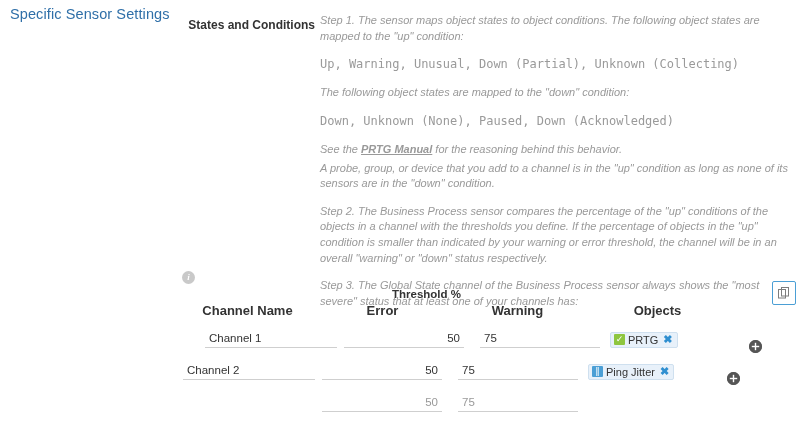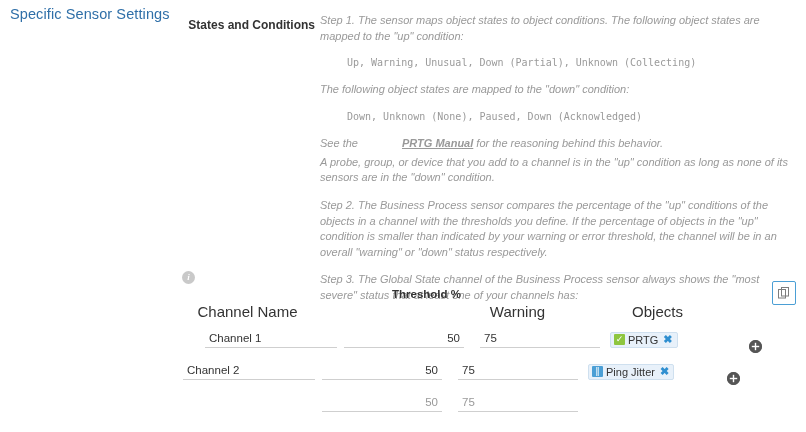--- a/index.html
+++ b/index.html
@@ -38,31 +38,29 @@
     width: 476px;
     font-size: 11px;
     line-height: 1.42;
     color: #999999;
     font-style: italic;
   }
   .help-block p { margin: 0 0 12px 0; }
   .help-block p.mono {
     font-family: "DejaVu Sans Mono", monospace;
     font-style: normal;
-    font-size: 10px;
+    font-size: 12px;
     color: #9a9a9a;
     letter-spacing: 0px;
-    margin-left: 27px;
   }
   .help-block a {
     color: #999999;
     text-decoration: underline;
     font-weight: bold;
     font-style: italic;
-    margin-left: 41px;
   }
   .no-gap { margin-bottom: 3px !important; }
 
   
   .info-icon {
     position: absolute;
     left: 182px; top: 271px;
     width: 13px; height: 13px;
     border-radius: 50%;
     background: #c9c9c9;
@@ -79,22 +77,22 @@
     left: 392px; top: 288px;
     width: 160px;
     text-align: left;
     font-size: 11.5px;
     font-weight: bold;
     color: #333333;
   }
   .col-head {
     position: absolute;
     top: 303px;
-    font-size: 15px;
-    font-weight: normal;
+    font-size: 13px;
+    font-weight: bold;
     color: #333333;
     text-align: center;
   }
   .ch-name  { left: 180px; width: 135px; }
   .ch-error { left: 320px; width: 125px; }
   .ch-warn  { left: 455px; width: 125px; }
   .ch-obj   { left: 595px; width: 125px; text-align: center; }
 
   .copy-btn {
     position: absolute;
@@ -205,20 +203,21 @@
     <p class="no-gap"><span>See the </span><a href="#">PRTG Manual</a><span> for the reasoning behind this behavior.</span></p>
     <p>A probe, group, or device that you add to a channel is in the "up" condition as long as none of its sensors are in the "down" condition.</p>
     <p>Step 2. The Business Process sensor compares the percentage of the "up" conditions of the objects in a channel with the thresholds you define. If the percentage of objects in the "up" condition is smaller than indicated by your warning or error threshold, the channel will be in an overall "warning" or "down" status respectively.</p>
     <p>Step 3. The Global State channel of the Business Process sensor always shows the "most severe" status that at least one of your channels has:</p>
   </div>
 
   <div class="info-icon">i</div>
 
   <div class="threshold-head">Threshold %</div>
   <div class="col-head ch-name">Channel Name</div>
+  <div class="col-head ch-error">Error</div>
   <div class="col-head ch-warn">Warning</div>
   <div class="col-head ch-obj">Objects</div>
 
   <div class="copy-btn" title="copy">
     <svg width="14" height="14" viewBox="0 0 14 14" aria-hidden="true">
       <rect x="1.5" y="3.5" width="7" height="8.5" fill="none" stroke="#7d7d7d" stroke-width="1"></rect>
       <rect x="4.5" y="1.5" width="7" height="8.5" fill="none" stroke="#7d7d7d" stroke-width="1"></rect>
     </svg>
   </div>
 

